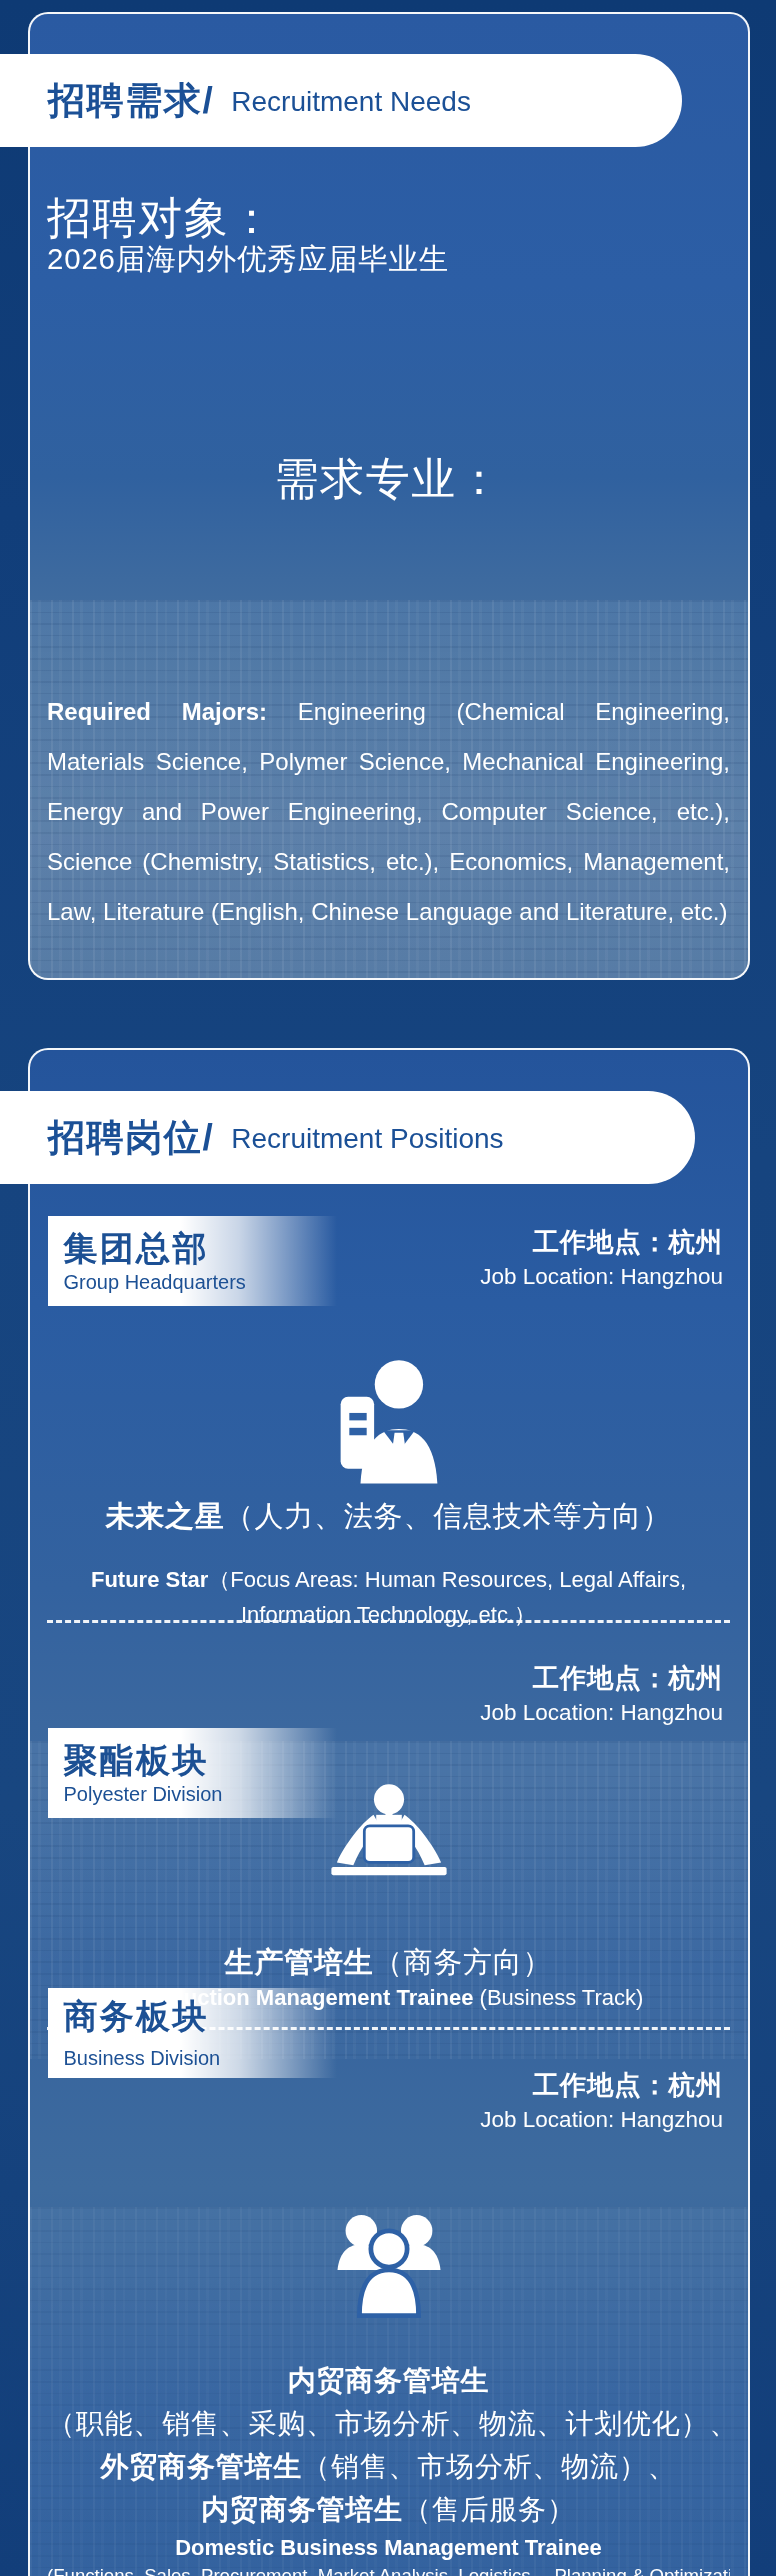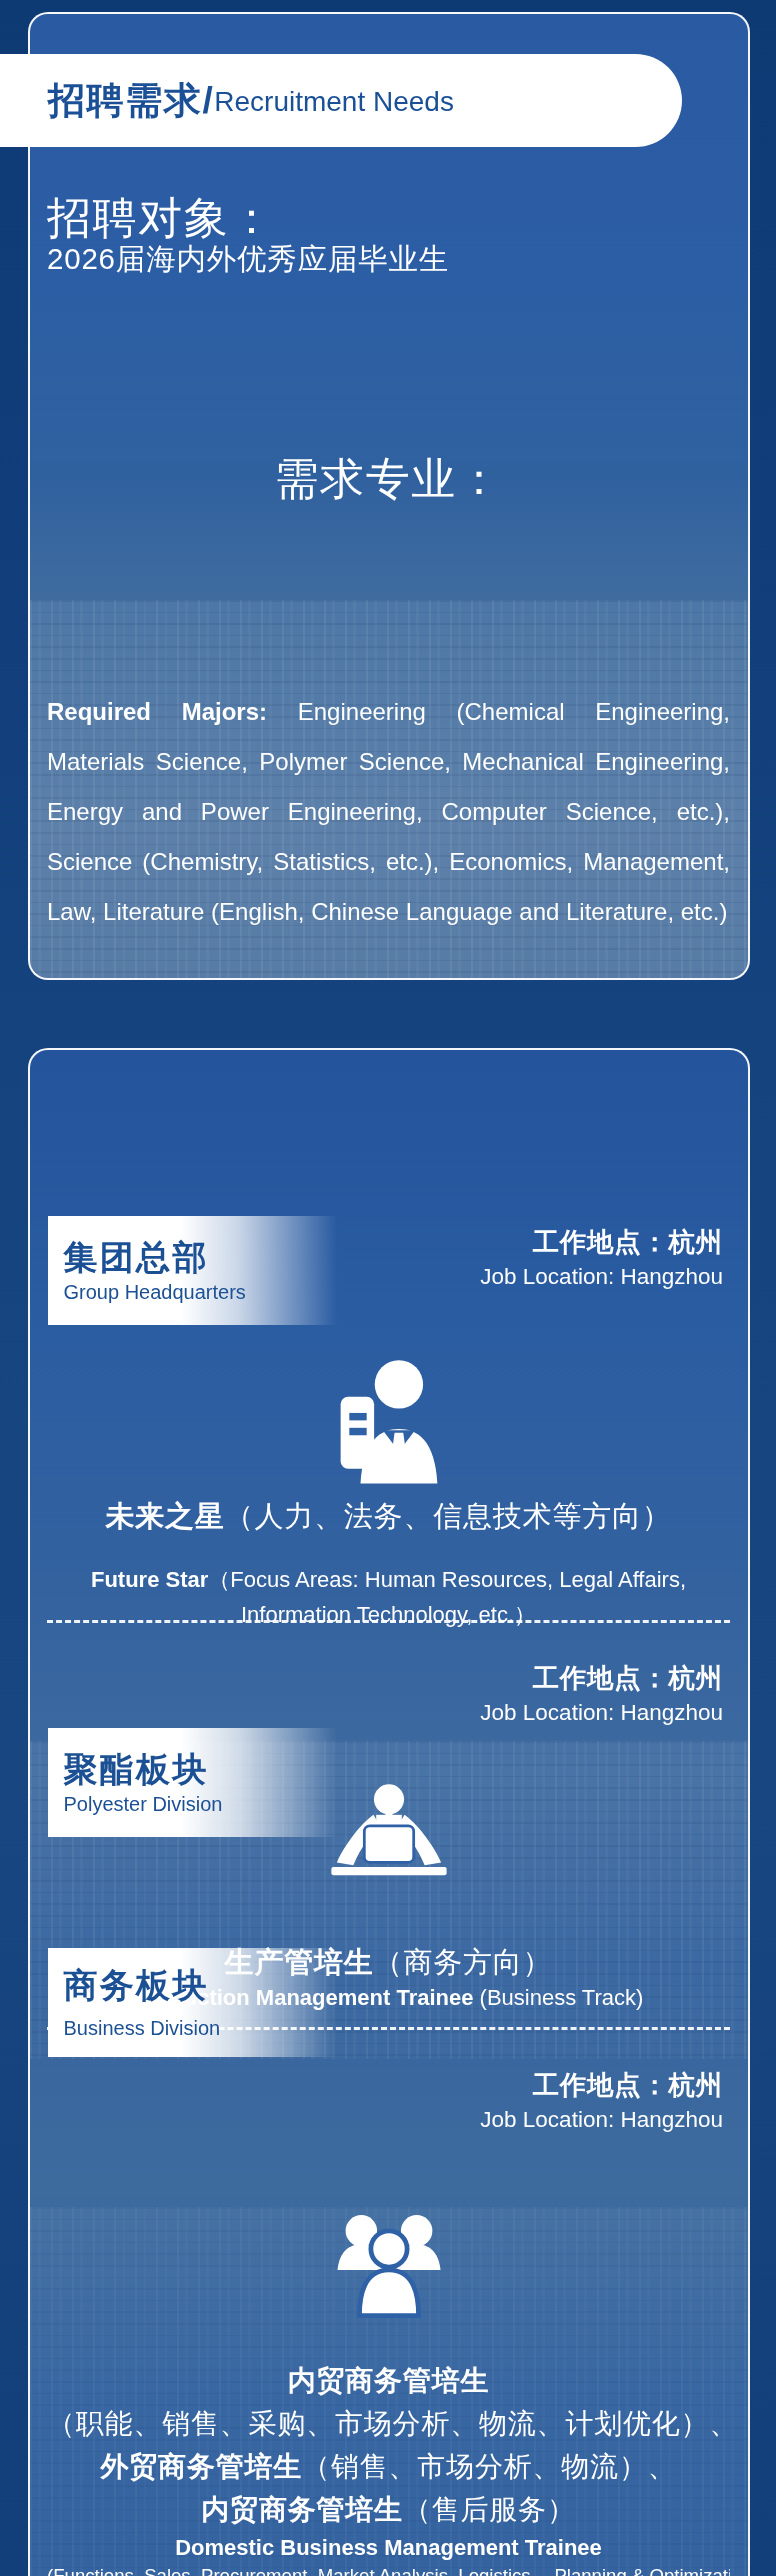--- a/index.html
+++ b/index.html
@@ -37,37 +37,37 @@
       linear-gradient(180deg,rgba(160,190,220,0.25),rgba(120,155,195,0.12));
     opacity:.55;
   }
   .tex-1{top:586px;bottom:0;border-radius:0 0 18px 18px;}
   .tex-2{top:691px;height:318px;opacity:.5;}
   .tex-3{top:1157px;bottom:0;opacity:.35;}
   
   .pill{
     position:absolute;left:0;height:93px;background:var(--white);
     border-radius:0 47px 47px 0;z-index:6;
-    display:flex;align-items:center;padding-left:48px;
+    display:flex;align-items:center;padding-left:48px;gap:17px;
   }
   .pill-1{top:54px;width:682px;}
   .pill-2{top:1091px;width:695px;}
   .pill-cn{font-size:37px;font-weight:800;color:var(--accent);letter-spacing:1.6px;white-space:nowrap;}
   .pill-en{font-size:28px;font-weight:500;color:var(--accent);white-space:nowrap;padding-top:3.1px;}
   
   .abs{position:absolute;}
   .h-cn{left:47px;width:683px;font-size:44px;font-weight:400;color:#fff;letter-spacing:1.6px;}
   .line-cn{left:47px;width:683px;font-size:29.5px;font-weight:400;color:#fff;letter-spacing:0.8px;}
   .para{left:47px;width:683px;color:#fff;text-align:justify;}
   .para-en{font-size:24px;line-height:50px;font-weight:400;}
   .para-cn{font-size:28px;line-height:53px;font-weight:400;letter-spacing:0.8px;}
   .b{font-weight:700;}
   
   .band{
-    position:absolute;left:48px;width:289px;height:109px;z-index:5;
+    position:absolute;left:48px;width:289px;height:90px;z-index:5;
     background:linear-gradient(90deg,#ffffff 0%,#ffffff 46%,rgba(255,255,255,0.75) 66%,rgba(255,255,255,0) 100%);
     display:flex;flex-direction:column;justify-content:center;padding-left:15.5px;
   }
   .band-cn{font-size:34px;font-weight:800;color:#1C5094;letter-spacing:2.3px;line-height:1.2;}
   .band-en{font-size:20px;font-weight:500;color:#1C5094;margin-top:3.1px;}
   .loc{
     position:absolute;right:54px;text-align:right;color:#fff;z-index:5;
     display:flex;flex-direction:column;align-items:flex-end;
   }
   .loc-cn{font-size:26.4px;font-weight:600;letter-spacing:0.8px;line-height:36px;}
@@ -107,20 +107,24 @@
   <div class="abs h-cn" style="top:450px;text-align:center;">需求专业：</div>
   <div class="abs para para-en" style="top:687px;">
     <span class="b">Required Majors:</span><span> Engineering (Chemical Engineering, Materials Science, Polymer Science, Mechanical Engineering, Energy and Power Engineering, Computer Science, etc.), Science (Chemistry, Statistics, etc.), Economics, Management, Law, Literature (English, Chinese Language and Literature, etc.)</span>
   </div>
 
   <div class="panel panel-positions">
     <div class="tex tex-2"></div>
     <div class="tex tex-3"></div>
   </div>
 
+  <div class="pill pill-2">
+    <span class="pill-cn">招聘岗位/</span>
+    <span class="pill-en">Recruitment Positions</span>
+  </div>
 
   <div class="band" style="top:1216px;">
     <div class="band-cn">集团总部</div>
     <div class="band-en">Group Headquarters</div>
   </div>
   <div class="loc" style="top:1224px;">
     <div class="loc-cn">工作地点：杭州</div>
     <div class="loc-en">Job Location: Hangzhou</div>
   </div>
 
@@ -169,21 +173,21 @@
 
   <div class="role role-cn" style="top:1943px;">
     <span class="b">生产管培生</span><span class="r">（商务方向）</span>
   </div>
   <div class="role role-en" style="top:1980px;">
     <span class="b">Production Management Trainee</span><span> (Business Track)</span>
   </div>
 
   <div class="divider" style="top:2027px;"></div>
 
-  <div class="band" style="top:1948px;gap:8px;">
+  <div class="band" style="top:1988px;gap:8px;">
     <div class="band-cn">商务板块</div>
     <div class="band-en">Business Division</div>
   </div>
   <div class="loc" style="top:2067px;">
     <div class="loc-cn">工作地点：杭州</div>
     <div class="loc-en">Job Location: Hangzhou</div>
   </div>
 
   <div class="icon-wrap" style="top:2207px;">
     <svg width="124" height="124" viewBox="0 0 130 126">

